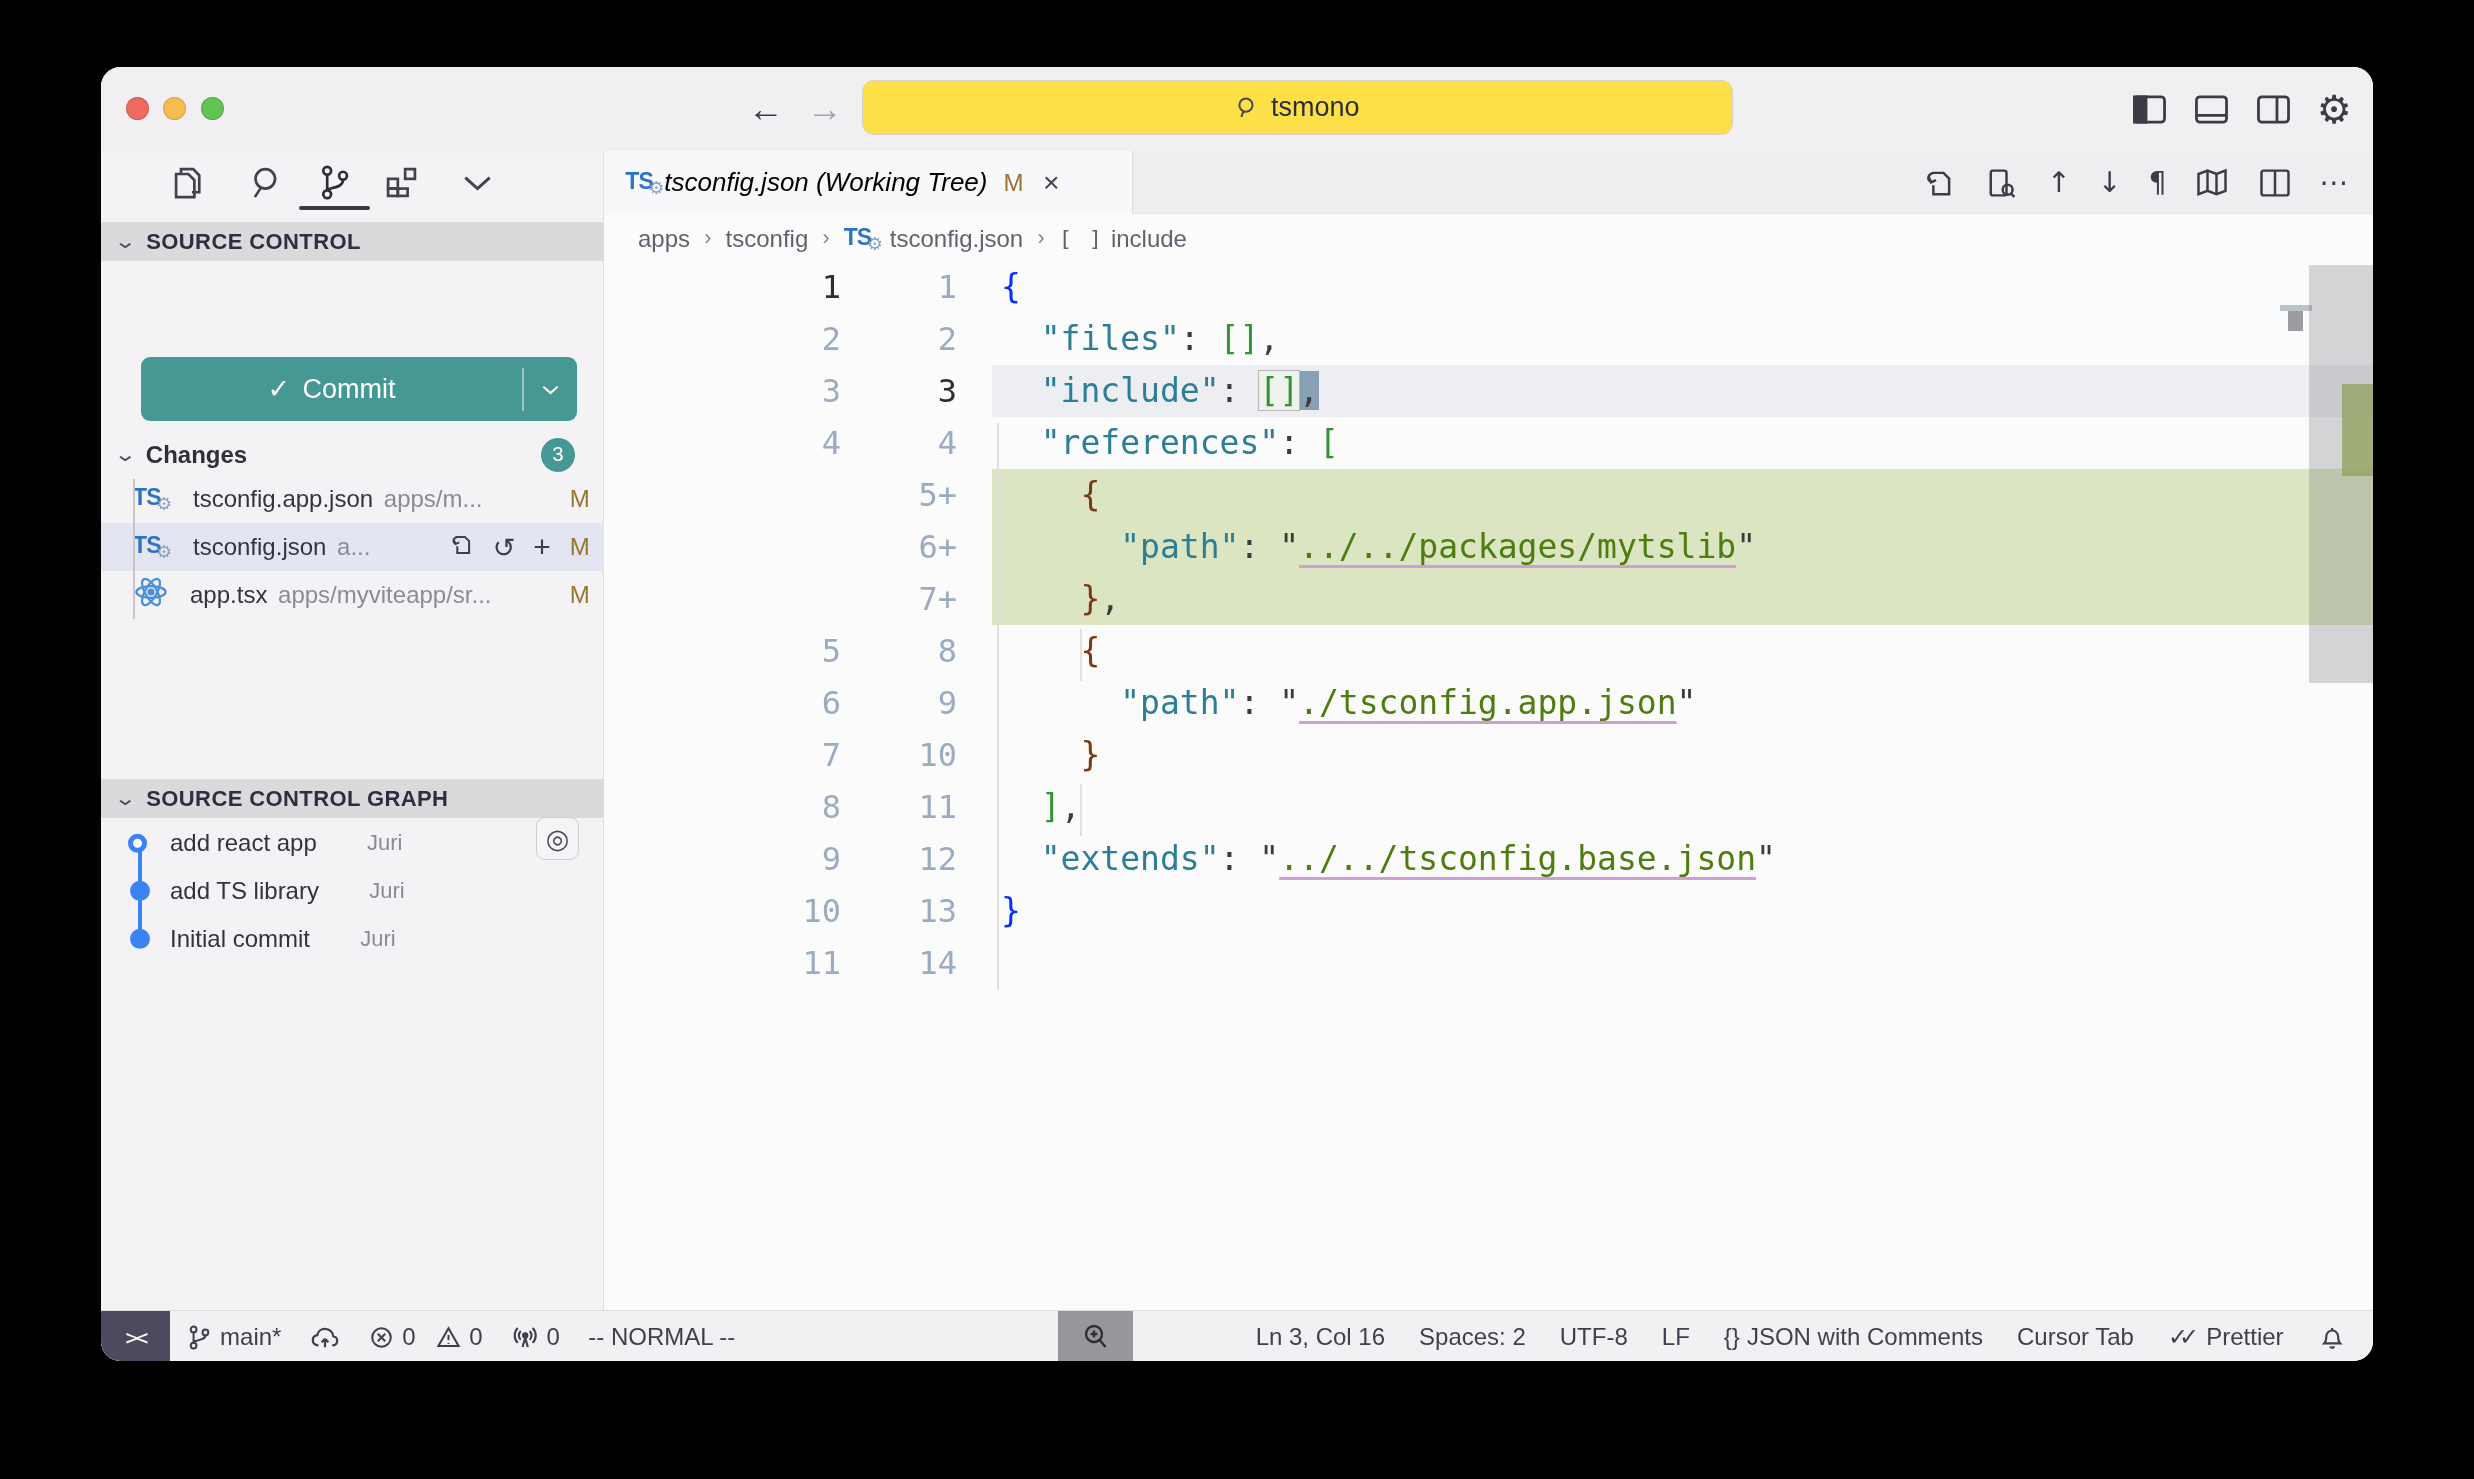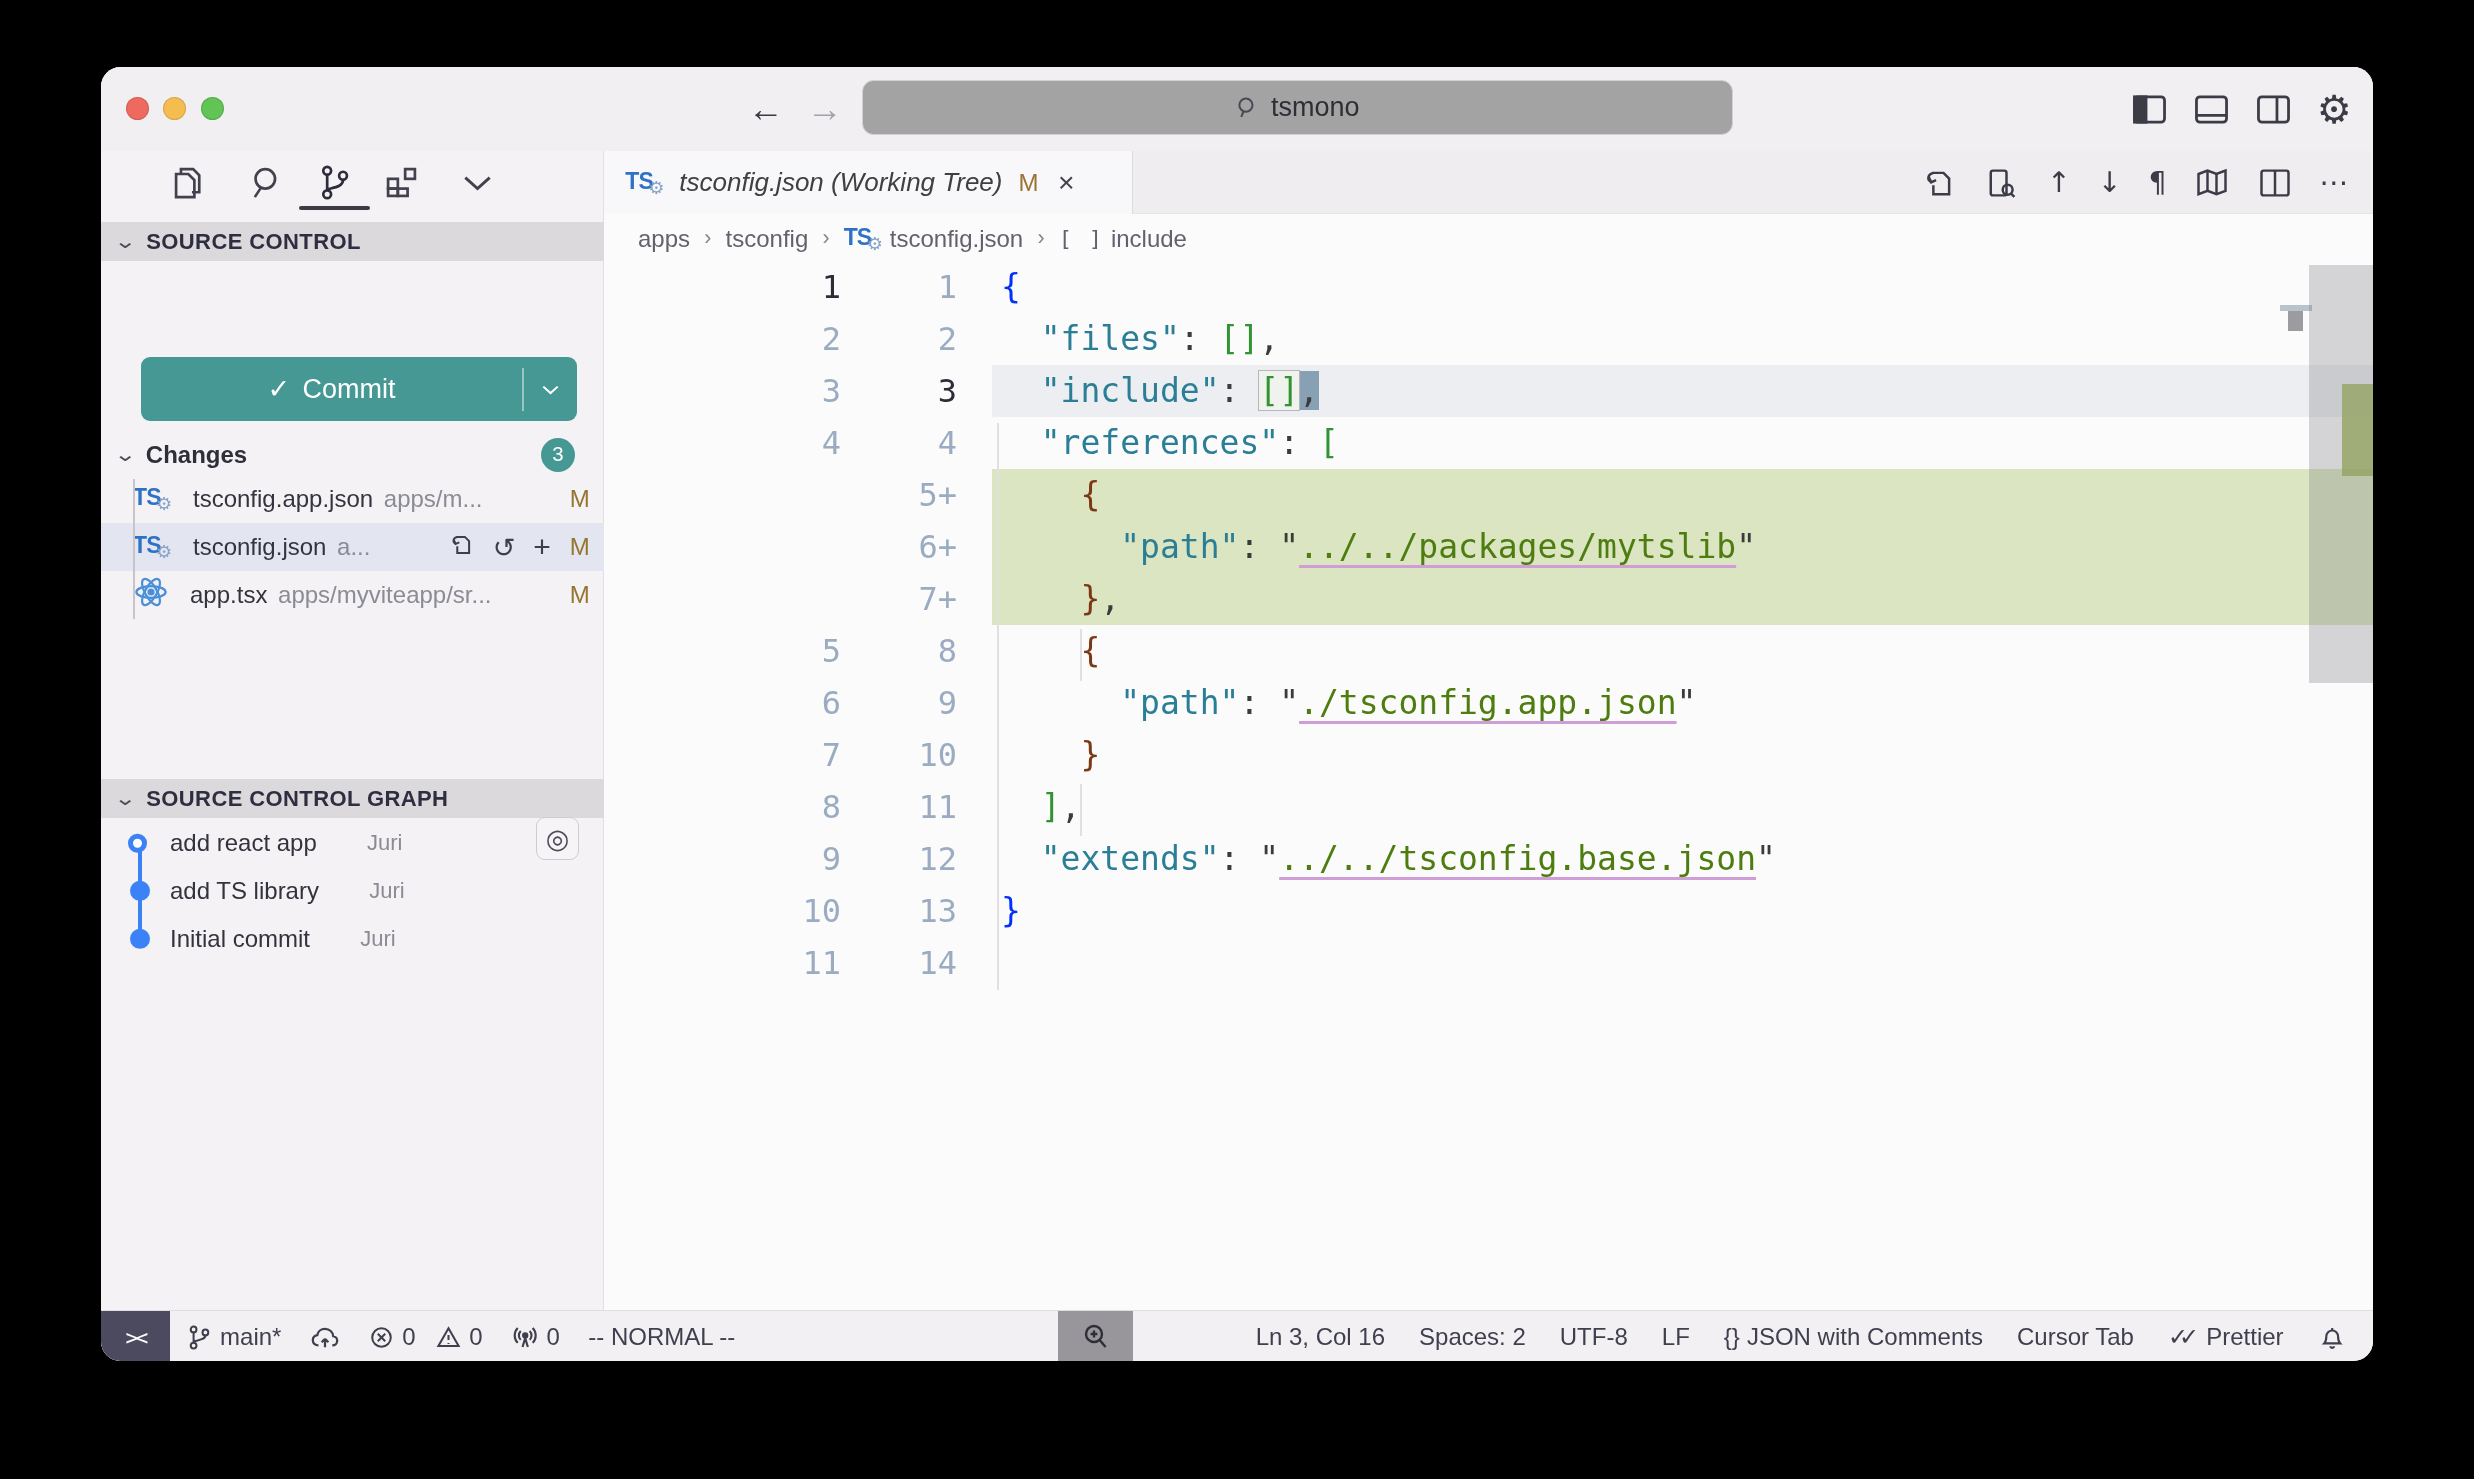--- a/index.html
+++ b/index.html
@@ -7,21 +7,21 @@
   .window { position:absolute; left:101px; top:67px; width:2272px; height:1294px; background:#f2f0f3; border-radius:19.6px; overflow:hidden; }
 
   
   .titlebar { position:absolute; left:0; top:0; width:2272px; height:84px; background:#f1eff2; }
   .light { position:absolute; top:30px; width:23px; height:23px; border-radius:50%; border:0.9px solid rgba(0,0,0,.12); }
   .light.red { left:25px; background:#ee6a5f; }
   .light.yellow { left:62px; background:#f5bd4f; }
   .light.green { left:100px; background:#61c454; }
   .navarrow { position:absolute; top:21.3px; font-size:36px; color:#3a3a42; }
   .navarrow.fwd { color:#a2a2aa; }
-  .searchbox { position:absolute; left:761px; top:13.3px; width:871px; height:55px; background:#a3a3a3; border:1.8px solid #d3d0d4; border-radius:11.6px; display:flex; align-items:center; justify-content:center; gap:10.7px; color:#2e2e36; font-size:27px; }
+  .searchbox { position:absolute; left:761px; top:13.3px; width:871px; height:55px; background:#fde047; border:1.8px solid #d3d0d4; border-radius:11.6px; display:flex; align-items:center; justify-content:center; gap:10.7px; color:#2e2e36; font-size:27px; }
   .tb-icons { position:absolute; right:21.3px; top:0; height:84px; display:flex; align-items:center; gap:25px; }
   .tb-icons svg, .gear-glyph { display:block; }
   .gear-glyph { font-family:"DejaVu Sans", sans-serif; font-size:39px; color:#3c3c46; line-height:39px; }
 
   
   .sidebar { position:absolute; left:0; top:84px; width:503px; height:1159px; background:#f4f2f5; border-right:1.8px solid #e2dfe3; }
   .activity { position:absolute; left:0; top:0; width:503px; height:63px; }
   .act-ic { position:absolute; top:9.8px; width:43px; height:43px; display:flex; align-items:center; justify-content:center; }
   .act-underline { position:absolute; left:198px; top:55px; width:71px; height:4.4px; background:#3b3b46; border-radius:2.7px; }
   .sec-band { position:absolute; left:0; width:503px; height:39px; background:#dcd9dd; display:flex; align-items:center; gap:12.4px; padding-left:16px; color:#2e2e40; font-weight:bold; font-size:22px; letter-spacing:0.4px; }
@@ -51,21 +51,21 @@
   .g-line { position:absolute; left:37px; top:689px; width:4.4px; height:95px; background:#3b82f6; }
   .g-node { position:absolute; left:0; top:50%; transform:translate(0,-50%); }
   .g-dot { left:29px; width:20.4px; height:20.4px; border-radius:50%; background:#3b82f6; }
   .g-ring { left:25px; width:18.7px; height:18.7px; border-radius:50%; background:#fff; border:5.3px solid #3b82f6; }
   .g-target { position:absolute; left:435px; top:-1.8px; width:43px; height:43px; border:1.8px solid #cfccd0; border-radius:9px; background:#f6f4f7; display:flex; align-items:center; justify-content:center; color:#4c4c58; font-family:"DejaVu Sans", sans-serif; font-size:27px; }
 
   
   .editor { position:absolute; left:503px; top:84px; width:1769px; height:1159px; background:#fbfbfb; }
   .tabstrip { position:absolute; left:0; top:0; width:1769px; height:63px; background:#efedf0; border-bottom:1.8px solid #e7e4e8; }
   .tab { position:absolute; left:0; top:0; width:529px; height:63px; background:#f8f7f9; border-right:1.8px solid #dfdce0; display:flex; align-items:center; padding-left:21.3px; }
-  .tab-title { font-style:italic; color:#404040; font-size:26px; margin-left:15px; white-space:nowrap; }
+  .tab-title { font-style:italic; color:#000000; font-size:26px; margin-left:0; white-space:nowrap; }
   .tab-m { color:#9a7433; font-size:24px; margin-left:16px; }
   .tab-x { color:#44444e; font-size:28.4px; margin-left:19.6px; }
   .ed-tools { position:absolute; right:25px; top:0; height:63px; display:flex; align-items:center; gap:27px; color:#3c3c48; }
   .ed-tools .tgl { font-size:28.4px; font-family:"DejaVu Sans", sans-serif; }
   .breadcrumbs { position:absolute; left:0; top:63px; width:1769px; height:49px; display:flex; align-items:center; gap:14.2px; padding-left:34px; color:#62626e; font-size:24px; background:#fbfbfb; }
   .bc-sep { font-size:21.3px; color:#84848e; }
   .bc-arr { font-family:"DejaVu Sans Mono", monospace; font-size:22px; letter-spacing:1.8px; }
 
   .code { position:absolute; left:0; top:110px; width:1769px; }
   .cline { position:relative; height:52px; font-family:"DejaVu Sans Mono", monospace; font-size:33px; line-height:52px; }

